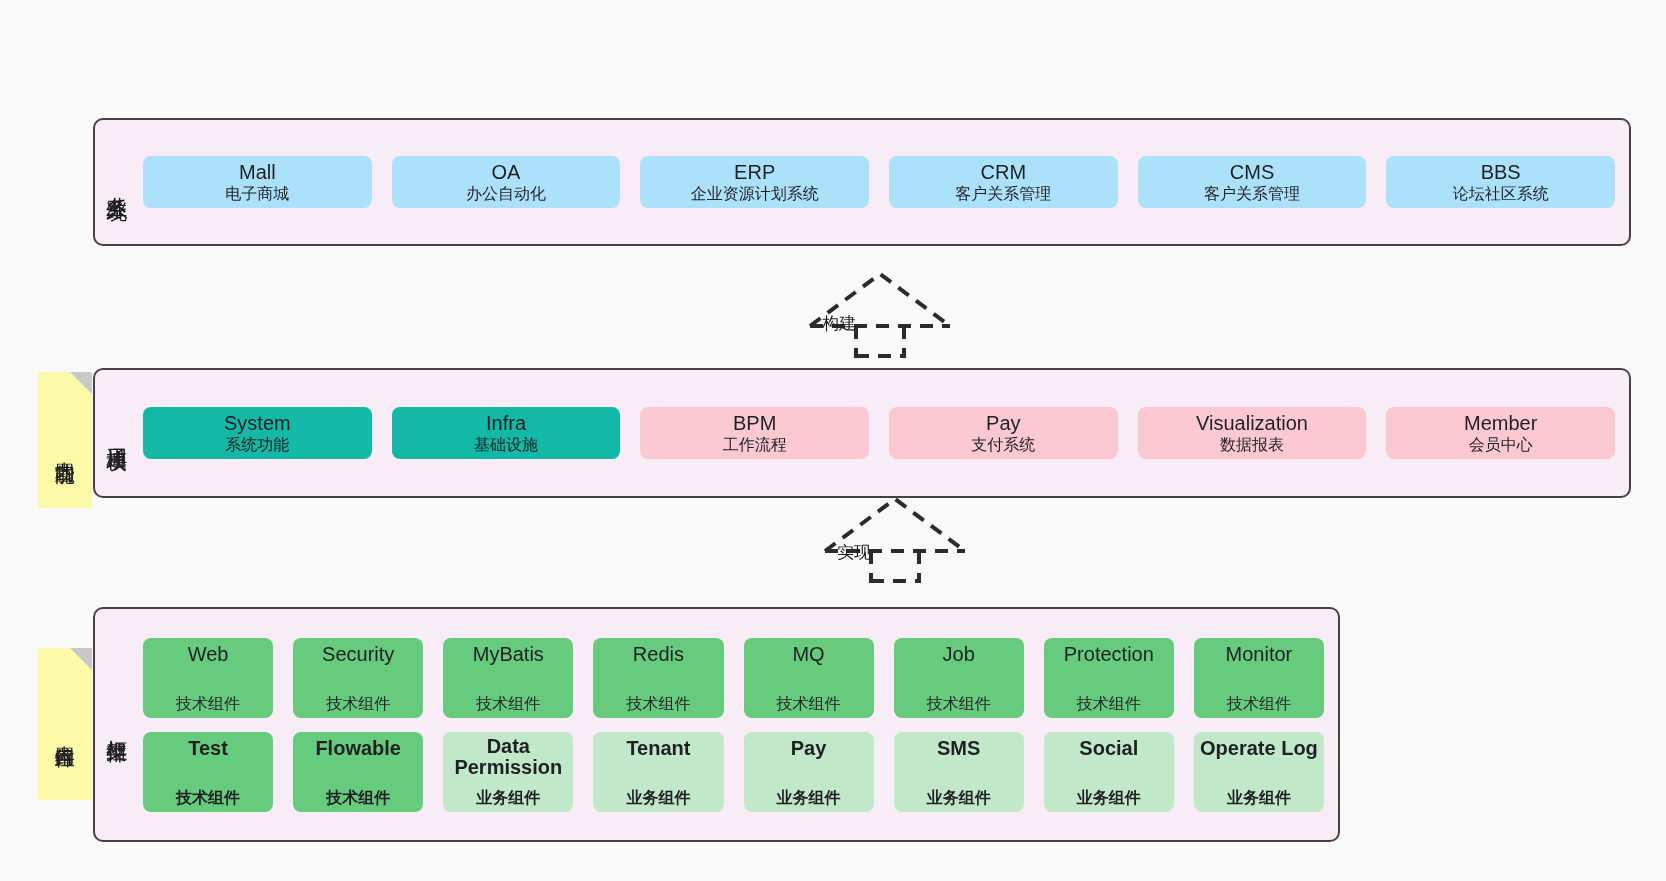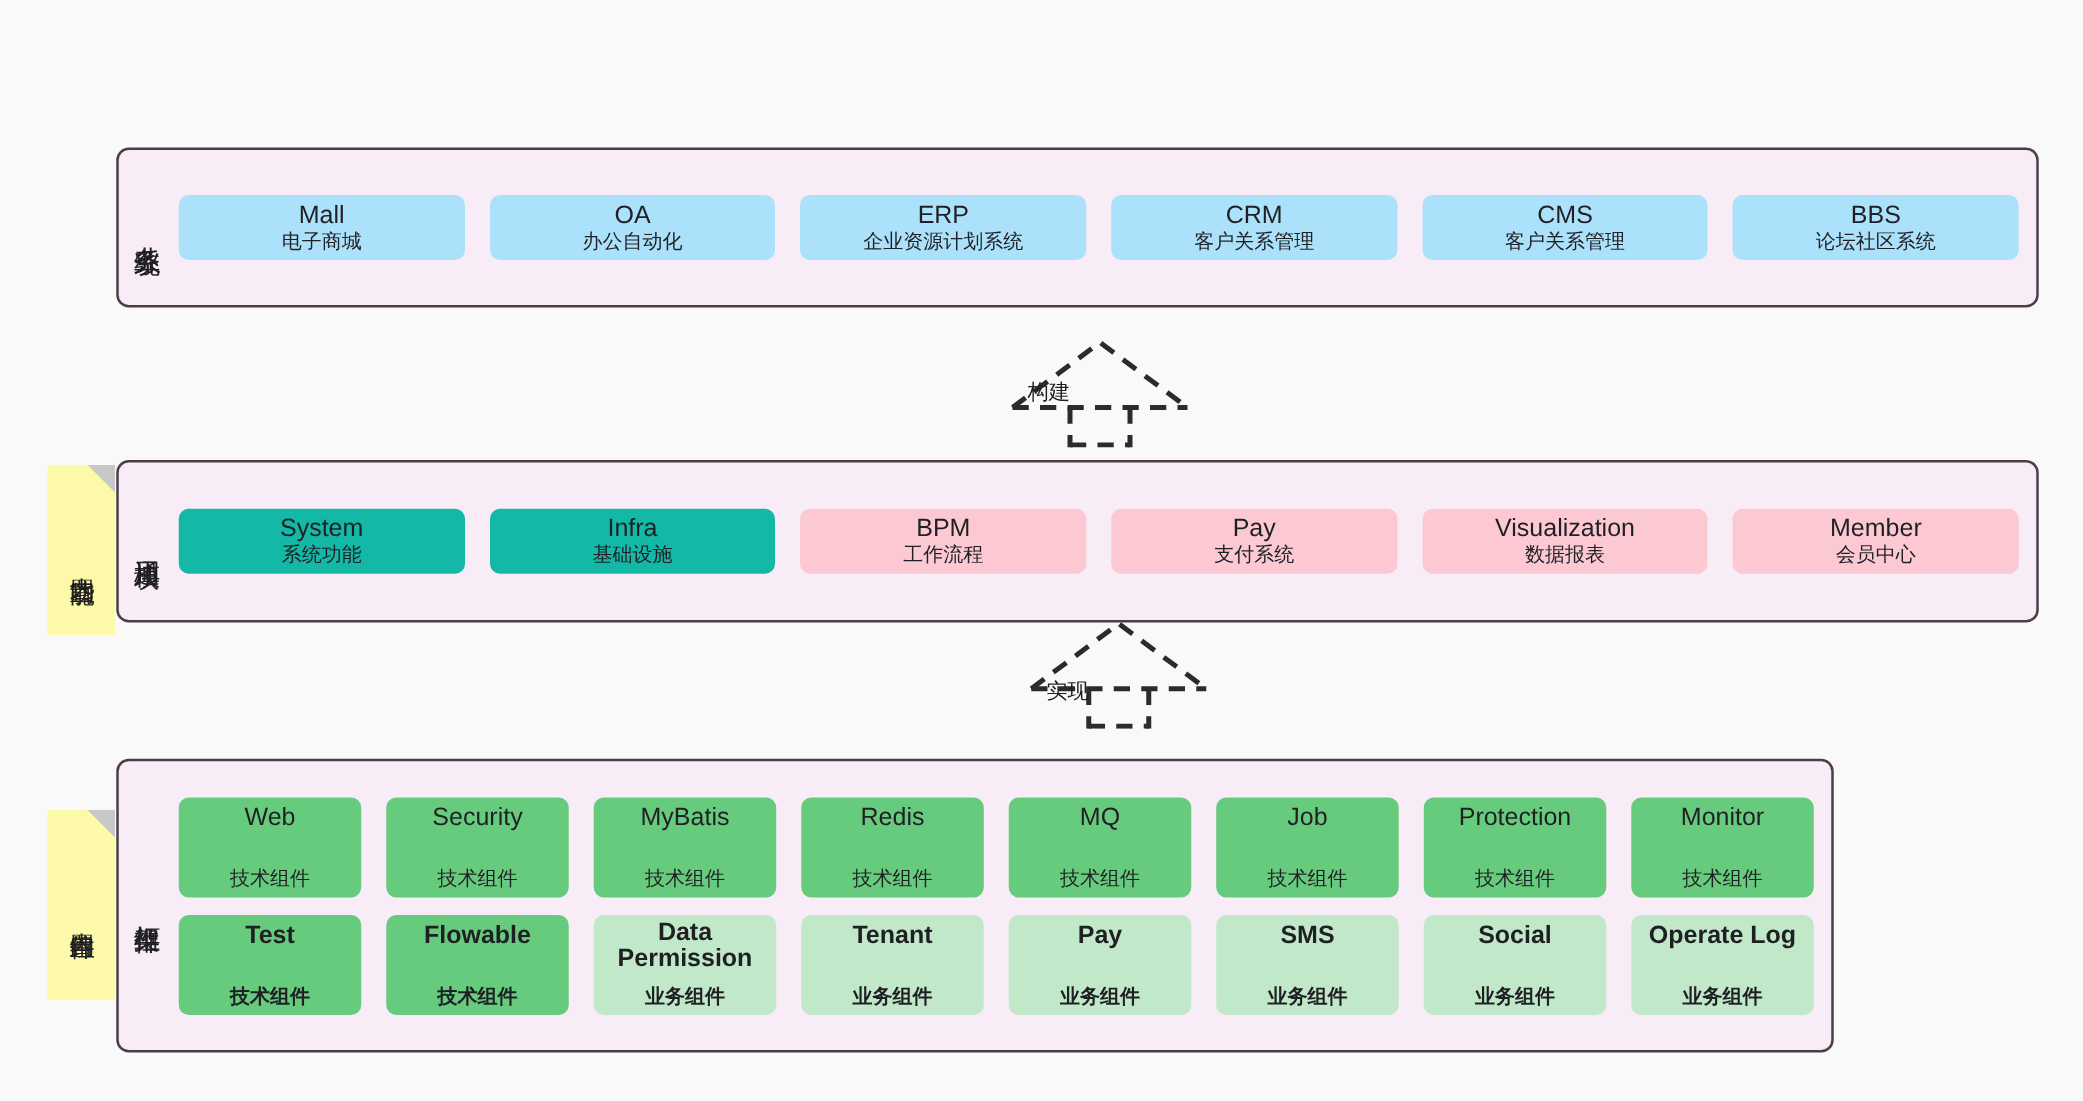--- a/index.html
+++ b/index.html
@@ -167,21 +167,21 @@
   <div class="connector" style="left:800px; top:268px; width:160px; height:90px;">
     <svg width="160" height="90" viewBox="0 0 160 90">
 
       <polyline points="10,58 80,6 150,58" fill="none" stroke="#2b2b2b" stroke-width="4" stroke-dasharray="13,9" stroke-linecap="butt"></polyline>
       <line x1="10" y1="58" x2="150" y2="58" stroke="#2b2b2b" stroke-width="4" stroke-dasharray="13,9"></line>
 
       <line x1="56" y1="58" x2="56" y2="90" stroke="#2b2b2b" stroke-width="4" stroke-dasharray="13,9"></line>
       <line x1="104" y1="58" x2="104" y2="90" stroke="#2b2b2b" stroke-width="4" stroke-dasharray="13,9"></line>
       <line x1="56" y1="88" x2="104" y2="88" stroke="#2b2b2b" stroke-width="4" stroke-dasharray="13,9"></line>
     </svg>
-    <span class="conn-label" style="left:22px; top:34px;">构建</span>
+    <span class="conn-label" style="left:22px; top:44px;">构建</span>
   </div>
 
   <div class="layer" id="layer-common" style="left:93px; top:368px; width:1538px; height:130px;">
     <div class="layer-title">通用模块</div>
     <div class="layer-body">
       <div class="row">
         <div class="node n-red">
           <span class="en">System</span>
           <span class="cn">系统功能</span>
         </div>
@@ -218,21 +218,21 @@
     <svg width="160" height="90" viewBox="0 0 160 90">
       <polyline points="10,58 80,6 150,58" fill="none" stroke="#2b2b2b" stroke-width="4" stroke-dasharray="13,9" stroke-linecap="butt"></polyline>
       <line x1="10" y1="58" x2="150" y2="58" stroke="#2b2b2b" stroke-width="4" stroke-dasharray="13,9"></line>
       <line x1="56" y1="58" x2="56" y2="90" stroke="#2b2b2b" stroke-width="4" stroke-dasharray="13,9"></line>
       <line x1="104" y1="58" x2="104" y2="90" stroke="#2b2b2b" stroke-width="4" stroke-dasharray="13,9"></line>
       <line x1="56" y1="88" x2="104" y2="88" stroke="#2b2b2b" stroke-width="4" stroke-dasharray="13,9"></line>
     </svg>
     <span class="conn-label" style="left:22px; top:48px;">实现</span>
   </div>
 
-  <div class="layer" id="layer-framework" style="left:93px; top:607px; width:1374px; height:235px;">
+  <div class="layer" id="layer-framework" style="left:93px; top:607px; width:1247px; height:235px;">
     <div class="layer-title">框架组件</div>
     <div class="layer-body">
 
       <div class="row" style="height:80px;">
         <div class="node n-green">
           <span class="en">Web</span>
           <span class="cn">技术组件</span>
         </div>
         <div class="node n-green">
           <span class="en">Security</span>

